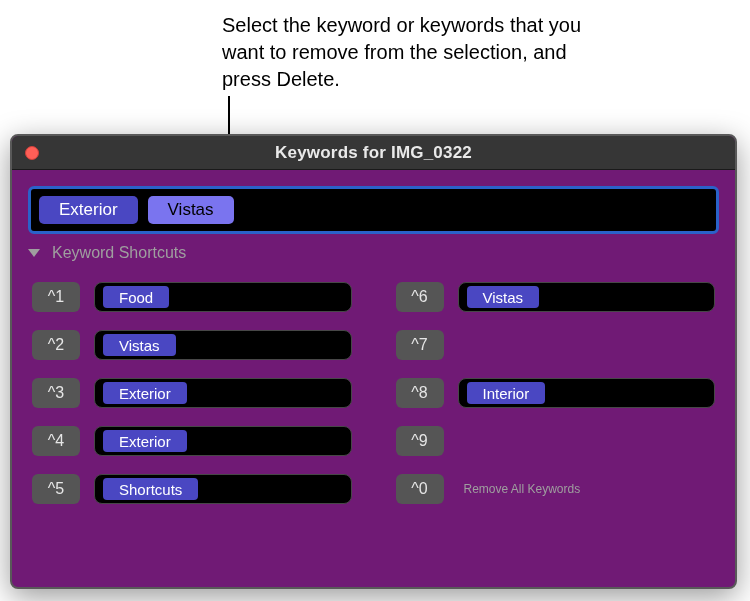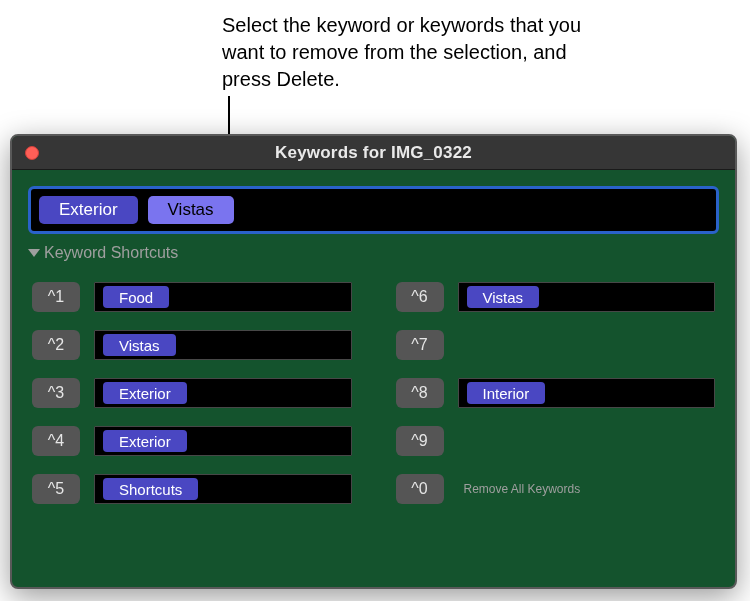--- a/index.html
+++ b/index.html
@@ -41,21 +41,21 @@
     background: #000;
   }
 
   
   .window {
     position: absolute;
     top: 134px;
     left: 10px;
     width: 727px;
     height: 455px;
-    background: #14532d;
+    background: #701a75;
     border: 2px solid #595959;
     border-radius: 8px;
     box-shadow: 0 8px 30px rgba(0,0,0,0.4);
     overflow: hidden;
     color: #e0e0e0;
   }
   .titlebar {
     height: 34px;
     background: #363636;
     border-bottom: 1px solid #1a1a1a;
@@ -104,21 +104,21 @@
     font-weight: 400;
     color: #fff;
   }
   .kw-token.normal { background: #4a47c2; }
   .kw-token.selected { background: #7a74ef; color: #000; }
 
   
   .disclosure {
     display: flex;
     align-items: center;
-    gap: 2px;
+    gap: 10px;
     margin: 6px 16px 12px 16px;
     color: #9f9f9f;
     font-size: 16px;
     cursor: default;
   }
   .tri {
     width: 0; height: 0;
     border-left: 6px solid transparent;
     border-right: 6px solid transparent;
     border-top: 8px solid #9f9f9f;
@@ -148,21 +148,21 @@
     justify-content: center;
     font-size: 16px;
     color: #e6e6e6;
     font-weight: 500;
   }
   .slot-field {
     flex: 1;
     height: 30px;
     background: #000;
     border: 1px solid #474747;
-    border-radius: 1px;
+    border-radius: 8px;
     display: flex;
     align-items: center;
     padding: 5px 8px;
   }
   .slot-field .kw-pill {
     display: inline-flex;
     align-items: center;
     height: 22px;
     padding: 0 16px;
     border-radius: 4px;

